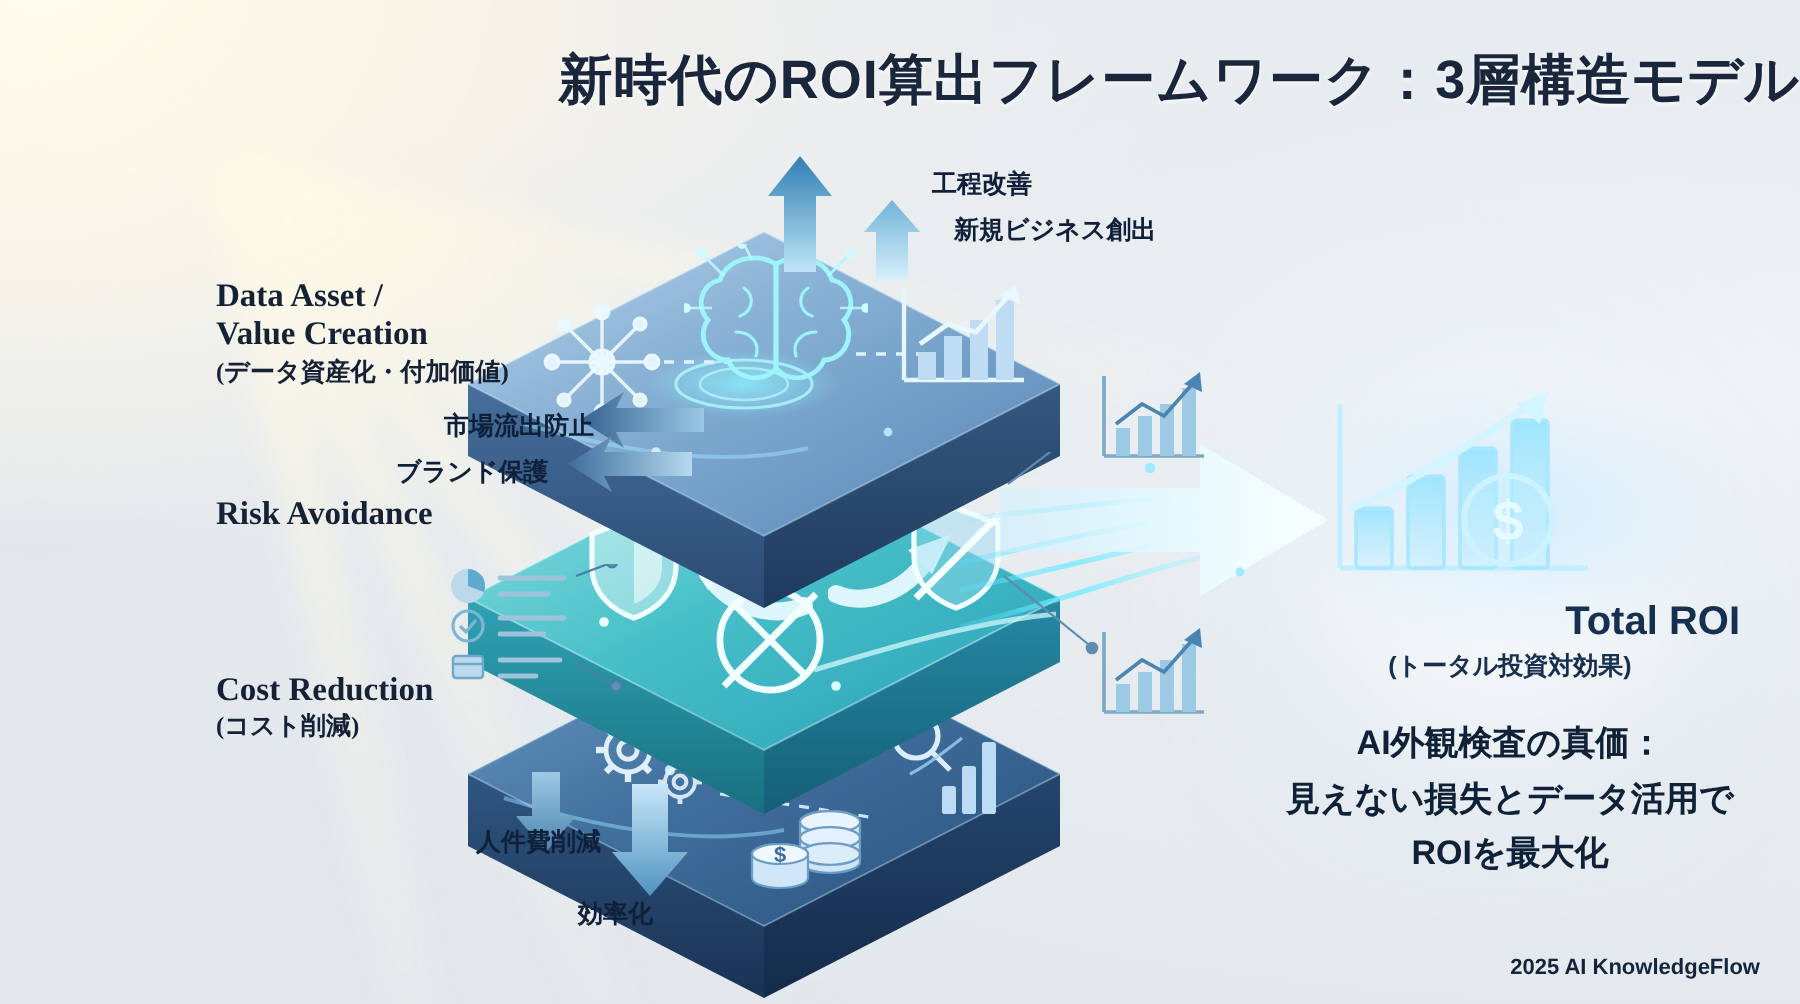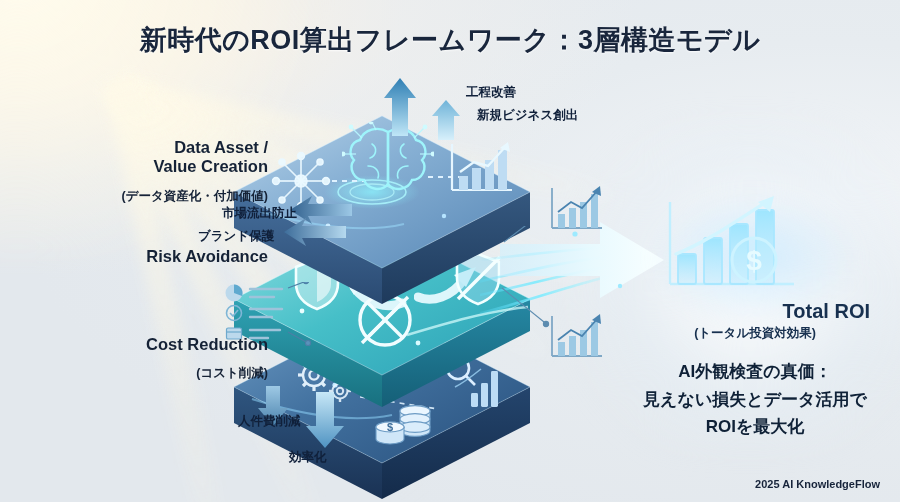--- a/index.html
+++ b/index.html
@@ -25,29 +25,29 @@
   }
   .glow-tl{position:absolute;left:-120px;top:-160px;width:460px;height:420px;
     background:radial-gradient(circle at 30% 30%, rgba(255,252,238,.95), rgba(255,250,232,.42) 42%, rgba(255,250,232,0) 72%);
     filter:blur(10px);pointer-events:none;}
   .glow-right{position:absolute;right:-60px;top:120px;width:420px;height:330px;
     background:radial-gradient(circle at 50% 50%, rgba(255,255,255,.85), rgba(228,238,246,.38) 45%, rgba(228,238,246,0) 72%);
     filter:blur(14px);pointer-events:none;}
 
   
   .title{
-    position:absolute;left:0;right:0;top:22px;text-align:center;
+    position:absolute;left:0;right:0;top:22px;text-align:right;
     font-size:27px;font-weight:bold;color:#19263c;letter-spacing:.5px;
     text-shadow:0 1px 2px rgba(255,255,255,.8);
   }
 
   
-  .layer-label{position:absolute;text-align:right;color:#152236;line-height:1.18;}
+  .layer-label{position:absolute;text-align:left;color:#152236;line-height:1.18;font-family:Liberation Serif, serif;}
   .layer-label .en{font-size:16.5px;font-weight:bold;white-space:nowrap;}
-  .layer-label .jp{font-size:12.5px;font-weight:bold;margin-top:12px;white-space:nowrap;}
+  .layer-label .jp{font-size:12.5px;font-weight:bold;margin-top:2px;white-space:nowrap;}
   #label-top{left:108px;top:138px;width:160px;}
   #label-mid{left:108px;top:247px;width:160px;}
   #label-bot{left:108px;top:335px;width:160px;}
 
   
   .slab{position:absolute;width:300px;height:210px;}
   .iso{position:absolute;}
 
   #slab-top{left:232px;top:108px;}
   #slab-mid{left:232px;top:215px;}

